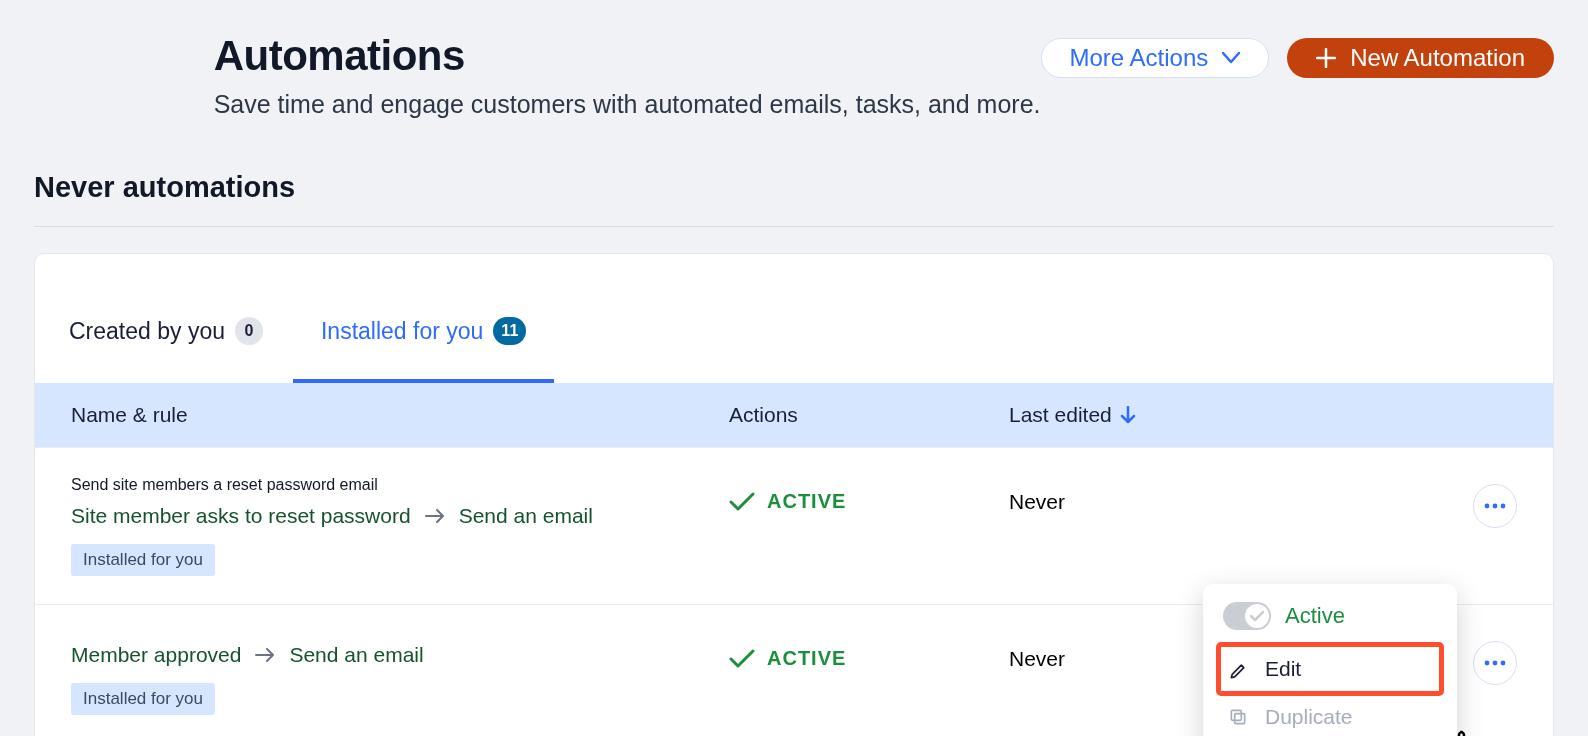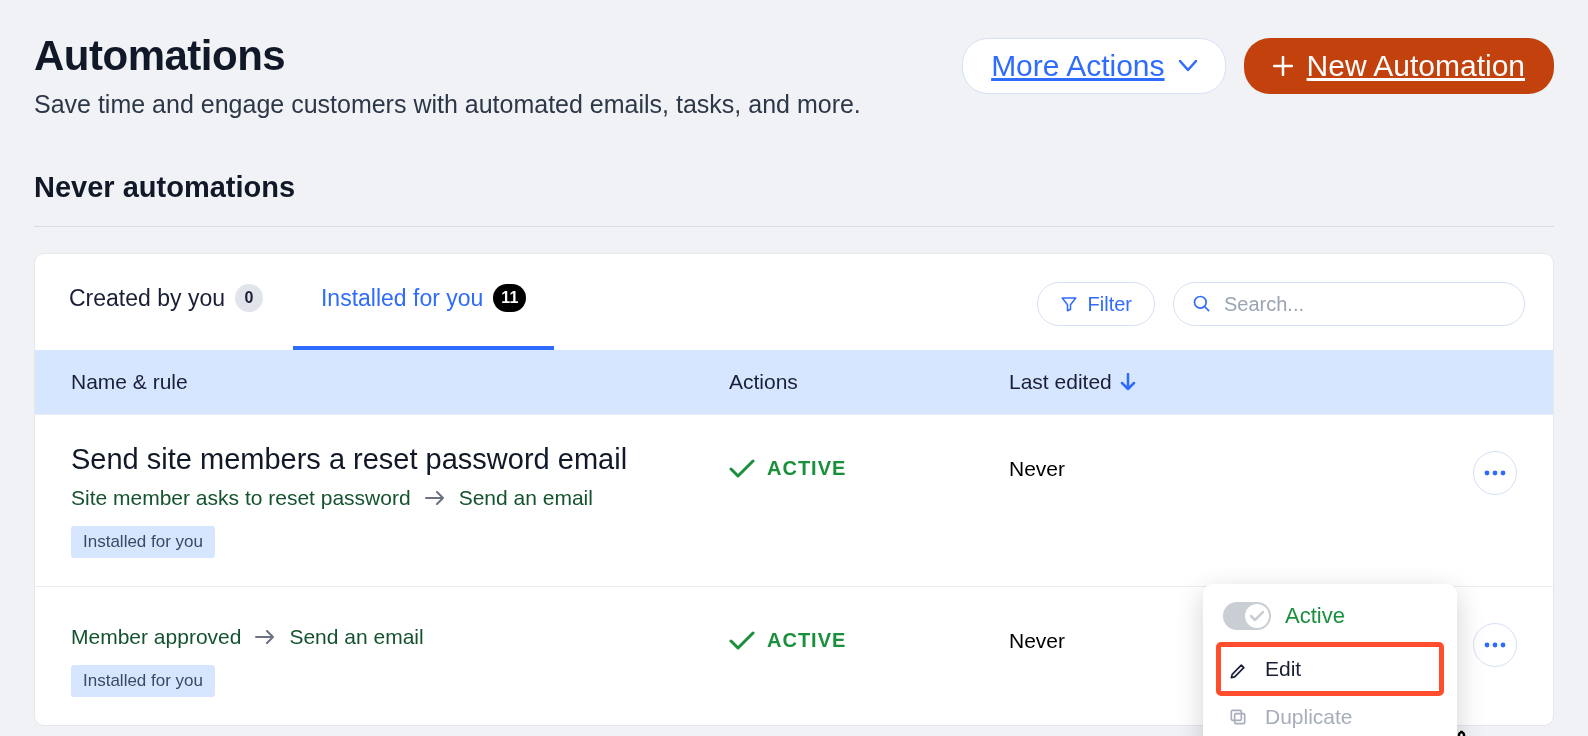--- a/index.html
+++ b/index.html
@@ -11,23 +11,22 @@
     height: 736px;
     overflow: hidden;
   }
 
   .page {
     padding: 32px 34px 0 34px;
   }
 
   .header-row {
     display: flex;
-    justify-content: space-between;
+    justify-content: flex-end;
     align-items: flex-start;
-    gap: 24px;
   }
 
   .title-block h1 {
     font-size: 42px;
     font-weight: 800;
     letter-spacing: -0.5px;
     color: #111827;
   }
   .title-block p {
     margin-top: 10px;
@@ -36,31 +35,30 @@
     color: #2d3748;
   }
 
   .header-actions {
     display: flex;
     gap: 18px;
     margin-top: 6px;
   }
 
   .btn {
-    height: 56px;
+    height: 40px;
     border-radius: 26px;
-    font-size: 30px;
+    font-size: 24px;
     font-weight: 500;
     display: inline-flex;
     align-items: center;
     gap: 14px;
     padding: 0 28px;
     cursor: pointer;
     border: 1.5px solid transparent;
-    text-decoration: underline;
   }
   .btn-outline {
     background: #fff;
     color: #2f6bff;
     border-color: #d6e0f5;
   }
   .btn-primary {
     background: #c2410c;
     color: #fff;
   }
@@ -84,20 +82,21 @@
     box-shadow: 0 0 0 rgba(0,0,0,0);
     overflow: visible;
     position: relative;
   }
 
   .tabs-row {
     display: flex;
     align-items: center;
     padding: 22px 28px 18px 28px;
     position: relative;
+    margin-top: 33px;
   }
   .tab {
     display: inline-flex;
     align-items: center;
     gap: 10px;
     font-size: 23px;
     font-weight: 500;
     color: #1a1f36;
     padding: 8px 6px 20px 6px;
     margin-right: 46px;
@@ -121,21 +120,21 @@
     padding: 0 8px;
     border-radius: 14px;
     font-size: 16px;
     font-weight: 700;
   }
   .tab .count.grey {
     background: #e1e4ea;
     color: #1a1f36;
   }
   .tab .count.blue {
-    background: #000000;
+    background: #0369a1;
     color: #fff;
   }
 
   .toolbar-right {
     margin-left: auto;
     display: flex;
     align-items: center;
     gap: 18px;
   }
   .filter-btn {
@@ -195,21 +194,21 @@
     position: relative;
   }
   .row:first-of-type { border-top: none; }
 
   .row .name-cell { flex: 0 0 658px; }
   .row .status-cell { flex: 0 0 280px; display:flex; align-items:center; gap:12px; margin-top:14px;}
   .row .edited-cell { flex: 1; font-size:21px; color:#000000; margin-top:14px;}
   .row .actions-cell { flex: 0 0 80px; display:flex; justify-content:flex-end; margin-top:8px;}
 
   .row-title {
-    font-size: 29px;
+    font-size: 16px;
     font-weight: 500;
     color: #111827;
   }
   .row-rule {
     margin-top: 10px;
     font-size: 21px;
     color: #14532d;
     display: flex;
     align-items: center;
     gap: 14px;
@@ -345,39 +344,20 @@
     <div class="tabs-row">
       <div class="tab">
         <span>Created by you</span>
         <span class="count grey">0</span>
       </div>
       <div class="tab active">
         <span>Installed for you</span>
         <span class="count blue">11</span>
       </div>
 
-      <div class="toolbar-right">
-        <button class="filter-btn">
-          <span>
-            <svg width="18" height="18" viewBox="0 0 24 24" fill="none">
-                <path d="M3 4h18l-7 9v6l-4 2v-8L3 4z" stroke="#2f6bff" stroke-width="2" stroke-linejoin="round"></path>
-              </svg>
-          </span>
-          <span>Filter</span>
-        </button>
-        <div class="search-wrap">
-          <span>
-            <svg width="20" height="20" viewBox="0 0 24 24" fill="none">
-                <circle cx="10" cy="10" r="7" stroke="#2f6bff" stroke-width="2"></circle>
-                <path d="M20 20l-5-5" stroke="#2f6bff" stroke-width="2" stroke-linecap="round"></path>
-              </svg>
-          </span>
-          <input type="text" placeholder="Search..." style="">
-        </div>
-      </div>
     </div>
 
     <div class="table-head">
       <div class="col-name">Name &amp; rule</div>
       <div class="col-status">Actions</div>
       <div class="col-edited">
         <span>Last edited</span>
         <span class="sort-arrow">
           <svg width="16" height="18" viewBox="0 0 16 18">
               <path d="M8 1v15M2 10l6 6 6-6" stroke="#2f6bff" stroke-width="2.5" fill="none" stroke-linecap="round" stroke-linejoin="round"></path>

